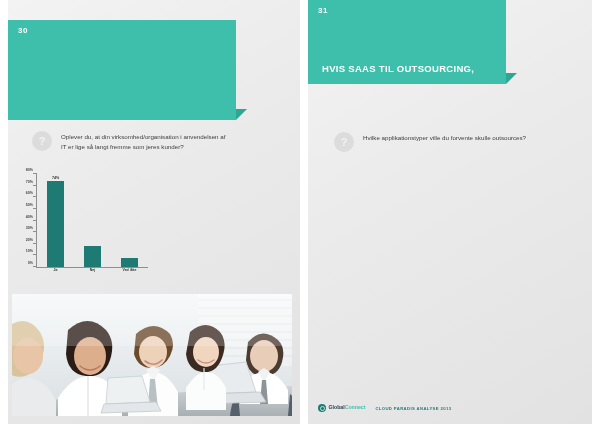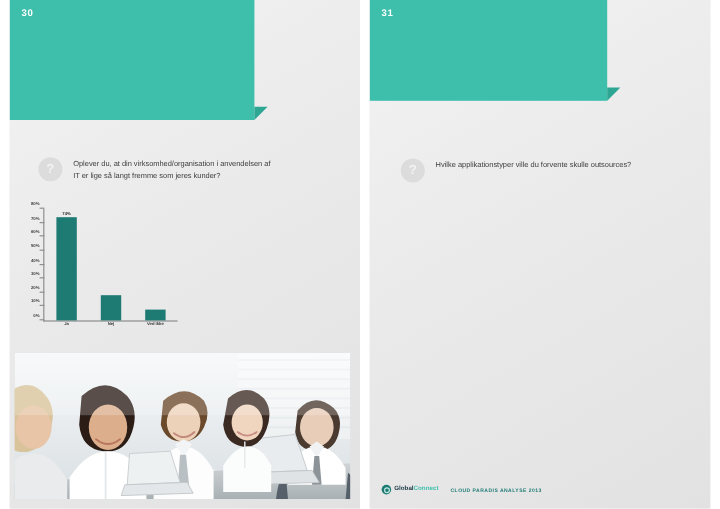--- a/index.html
+++ b/index.html
@@ -13,21 +13,21 @@
   
   .page{position:relative;overflow:hidden;background:#ececec;}
   .page-left{width:292px;height:424px;margin-left:8px;}
   .page-right{width:284px;height:424px;margin-left:8px;}
 
   .page-bg{position:absolute;inset:0;
     background:linear-gradient(150deg,#f3f3f3 0%,#ebebeb 40%,#e2e2e2 100%);}
 
   
   .banner{position:absolute;top:0;left:0;background:#3ebfab;}
-  .banner-left{width:204px;height:100px;}
+  .banner-left{width:228px;height:100px;margin-top:20px;}
   .banner-right{width:198px;height:84px;}
   
   .banner .fold{position:absolute;right:-11px;bottom:0;width:0;height:0;
     border-top:11px solid #2ea694;border-right:11px solid transparent;}
 
   .page-num{position:absolute;top:6px;left:10px;color:#ffffff;
     font-size:8px;font-weight:bold;letter-spacing:.5px;}
 
   .banner-title{position:absolute;left:14px;bottom:9px;color:#ffffff;
     line-height:1.25;}
@@ -233,20 +233,21 @@
     </div>
   </div>
 
   <div class="page page-right">
     <div class="page-bg"></div>
 
     <div class="banner banner-right">
       <div class="fold"></div>
       <div class="page-num">31</div>
       <div class="banner-title">
+        <span class="line t2">HVIS SAAS TIL OUTSOURCING,</span>
       </div>
     </div>
 
     <div class="question q-right">
       <div class="q-badge">?</div>
       <div class="q-text">
         <span class="ln">Hvilke applikationstyper ville du forvente skulle outsources?</span>
       </div>
     </div>
 

